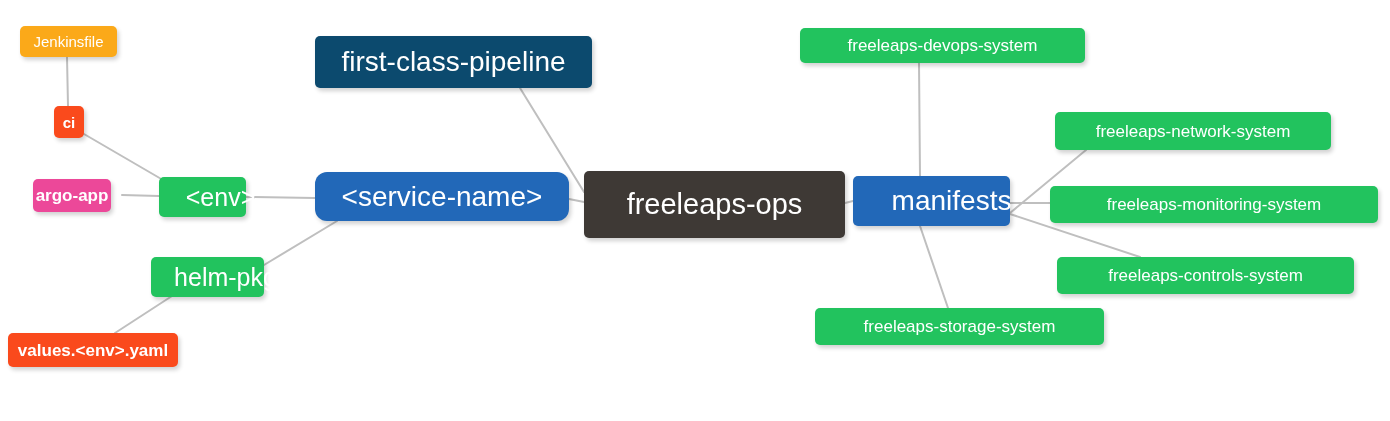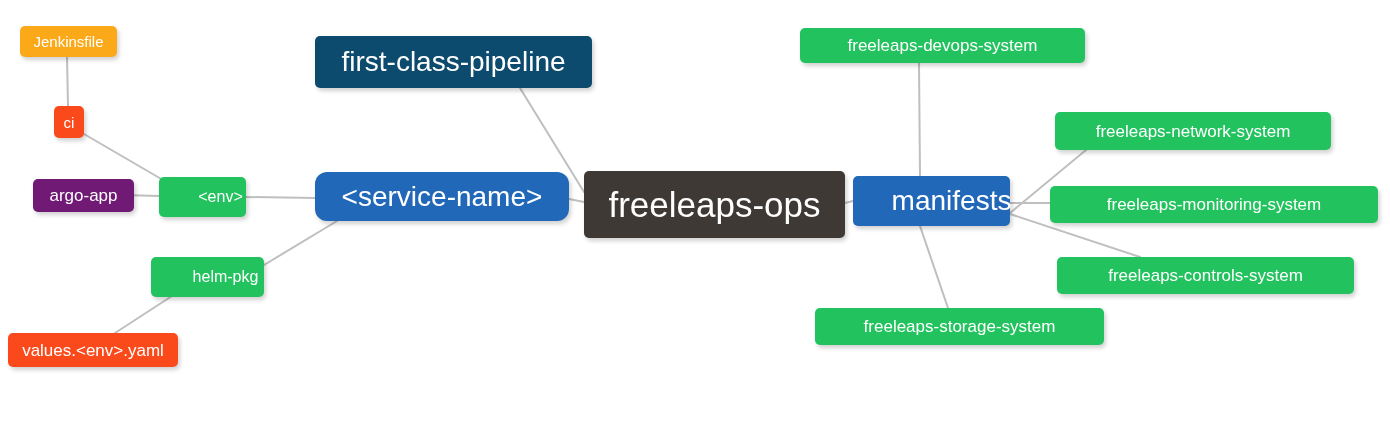--- a/index.html
+++ b/index.html
@@ -42,27 +42,27 @@
     cursor: pointer;
   }
   .node-label {
     display: block;
     white-space: nowrap;
   }
   
   .n-root   { background: #3E3935; }
   .n-blue   { background: #2268B8; }
   .n-green  { background: #22C35E; }
-  .n-red    { background: #FA4A1C; }
+  .n-red    { background: #FA4A1C; font-weight: bold; }
   .n-orange { background: #FBA919; }
 
   
-  .t-root { font-size: 35px; }
+  .t-root { font-size: 29px; }
   .t-l1   { font-size: 28px; }
-  .t-l2   { font-size: 16px; padding-left: 36px; }
+  .t-l2   { font-size: 25px; padding-left: 36px; }
   .t-l3   { font-size: 17px; }
   .t-l4   { font-size: 15px; }
 </style>
 </head>
 <body>
 
 <div id="mindmap-canvas">
 
   <svg id="edge-layer" viewBox="0 0 1390 421" width="1390" height="421" xmlns="http://www.w3.org/2000/svg">
       <line x1="584" y1="192" x2="520" y2="88" stroke="#bfbfbf" stroke-width="2" stroke-linecap="round"></line>
@@ -106,21 +106,21 @@
   </div>
 
   <div class="node n-red t-l4" style="left: 54px; top: 106px; width: 30px; height: 32px; background: rgb(250, 74, 28);">
     <span class="node-label">ci</span>
   </div>
 
   <div class="node n-orange t-l4" style="left: 20px; top: 26px; width: 97px; height: 31px; background: rgb(251, 169, 25);">
     <span class="node-label">Jenkinsfile</span>
   </div>
 
-  <div class="node n-red t-l3" style="left: 33px; top: 179px; width: 101px; height: 33px; background: #701a75;">
+  <div class="node n-red t-l3" style="left: 33px; top: 179px; width: 78px; height: 33px; background: #ec4899;">
     <span class="node-label">argo-app</span>
   </div>
 
   <div class="node n-red t-l3" style="left: 8px; top: 333px; width: 170px; height: 34px; background: rgb(250, 74, 28);">
     <span class="node-label">values.&lt;env&gt;.yaml</span>
   </div>
 
   <div class="node n-green t-l3" style="left: 800px; top: 28px; width: 285px; height: 35px; background: rgb(34, 195, 94);">
     <span class="node-label">freeleaps-devops-system</span>
   </div>

